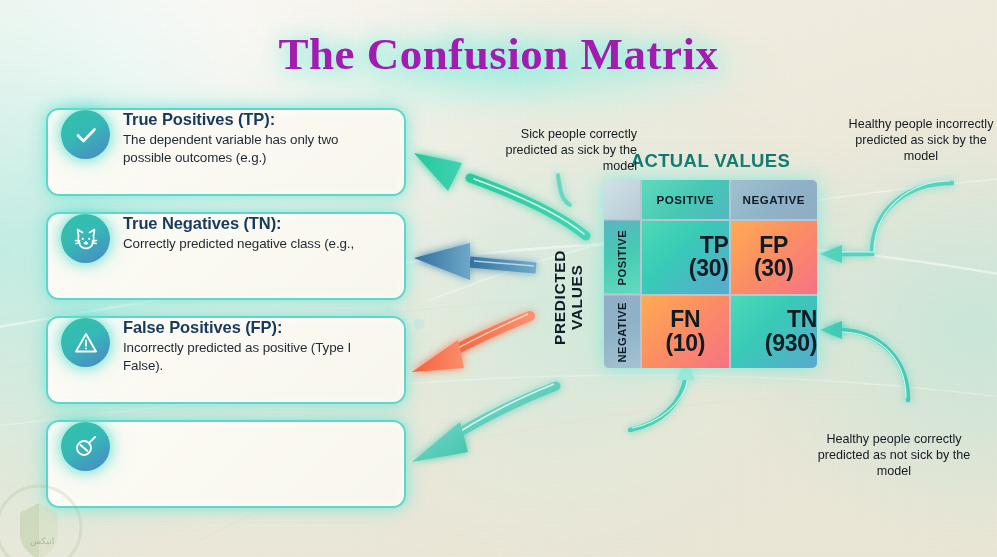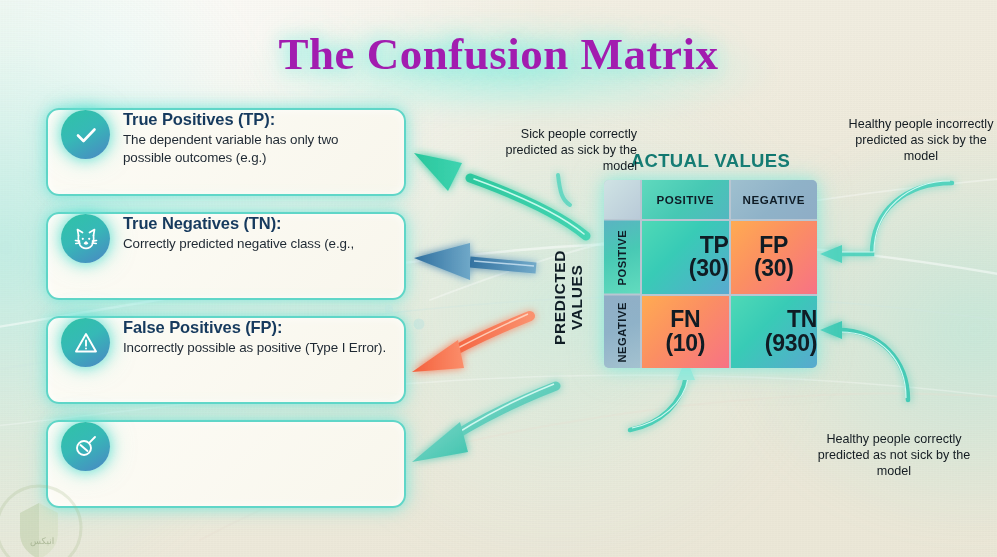--- a/index.html
+++ b/index.html
@@ -213,21 +213,21 @@
     <div class="card">
       <div class="badge">
         <svg width="30" height="30" viewBox="0 0 30 30" fill="none" stroke="#ffffff" stroke-width="1.9" stroke-linecap="round" stroke-linejoin="round">
           <path d="M15 6 L25 23.5 L5 23.5 Z"></path>
           <path d="M15 12.5 L15 17.8"></path>
           <circle cx="15" cy="20.6" r="1" fill="#ffffff" stroke="none"></circle>
         </svg>
       </div>
       <div class="ctext">
         <div class="ctitle">False Positives (FP):</div>
-        <div class="cdesc">Incorrectly possible as positive (Type I Error).</div>
+        <div class="cdesc">Incorrectly predicted as positive (Type I False).</div>
       </div>
     </div>
 
     <div class="card">
       <div class="badge">
         <svg width="30" height="30" viewBox="0 0 30 30" fill="none" stroke="#ffffff" stroke-width="1.9" stroke-linecap="round" stroke-linejoin="round">
           <circle cx="13" cy="16" r="7"></circle>
           <path d="M18.2 10.8 L24 5"></path>
           <path d="M9.5 13 L16.5 19"></path>
         </svg>

